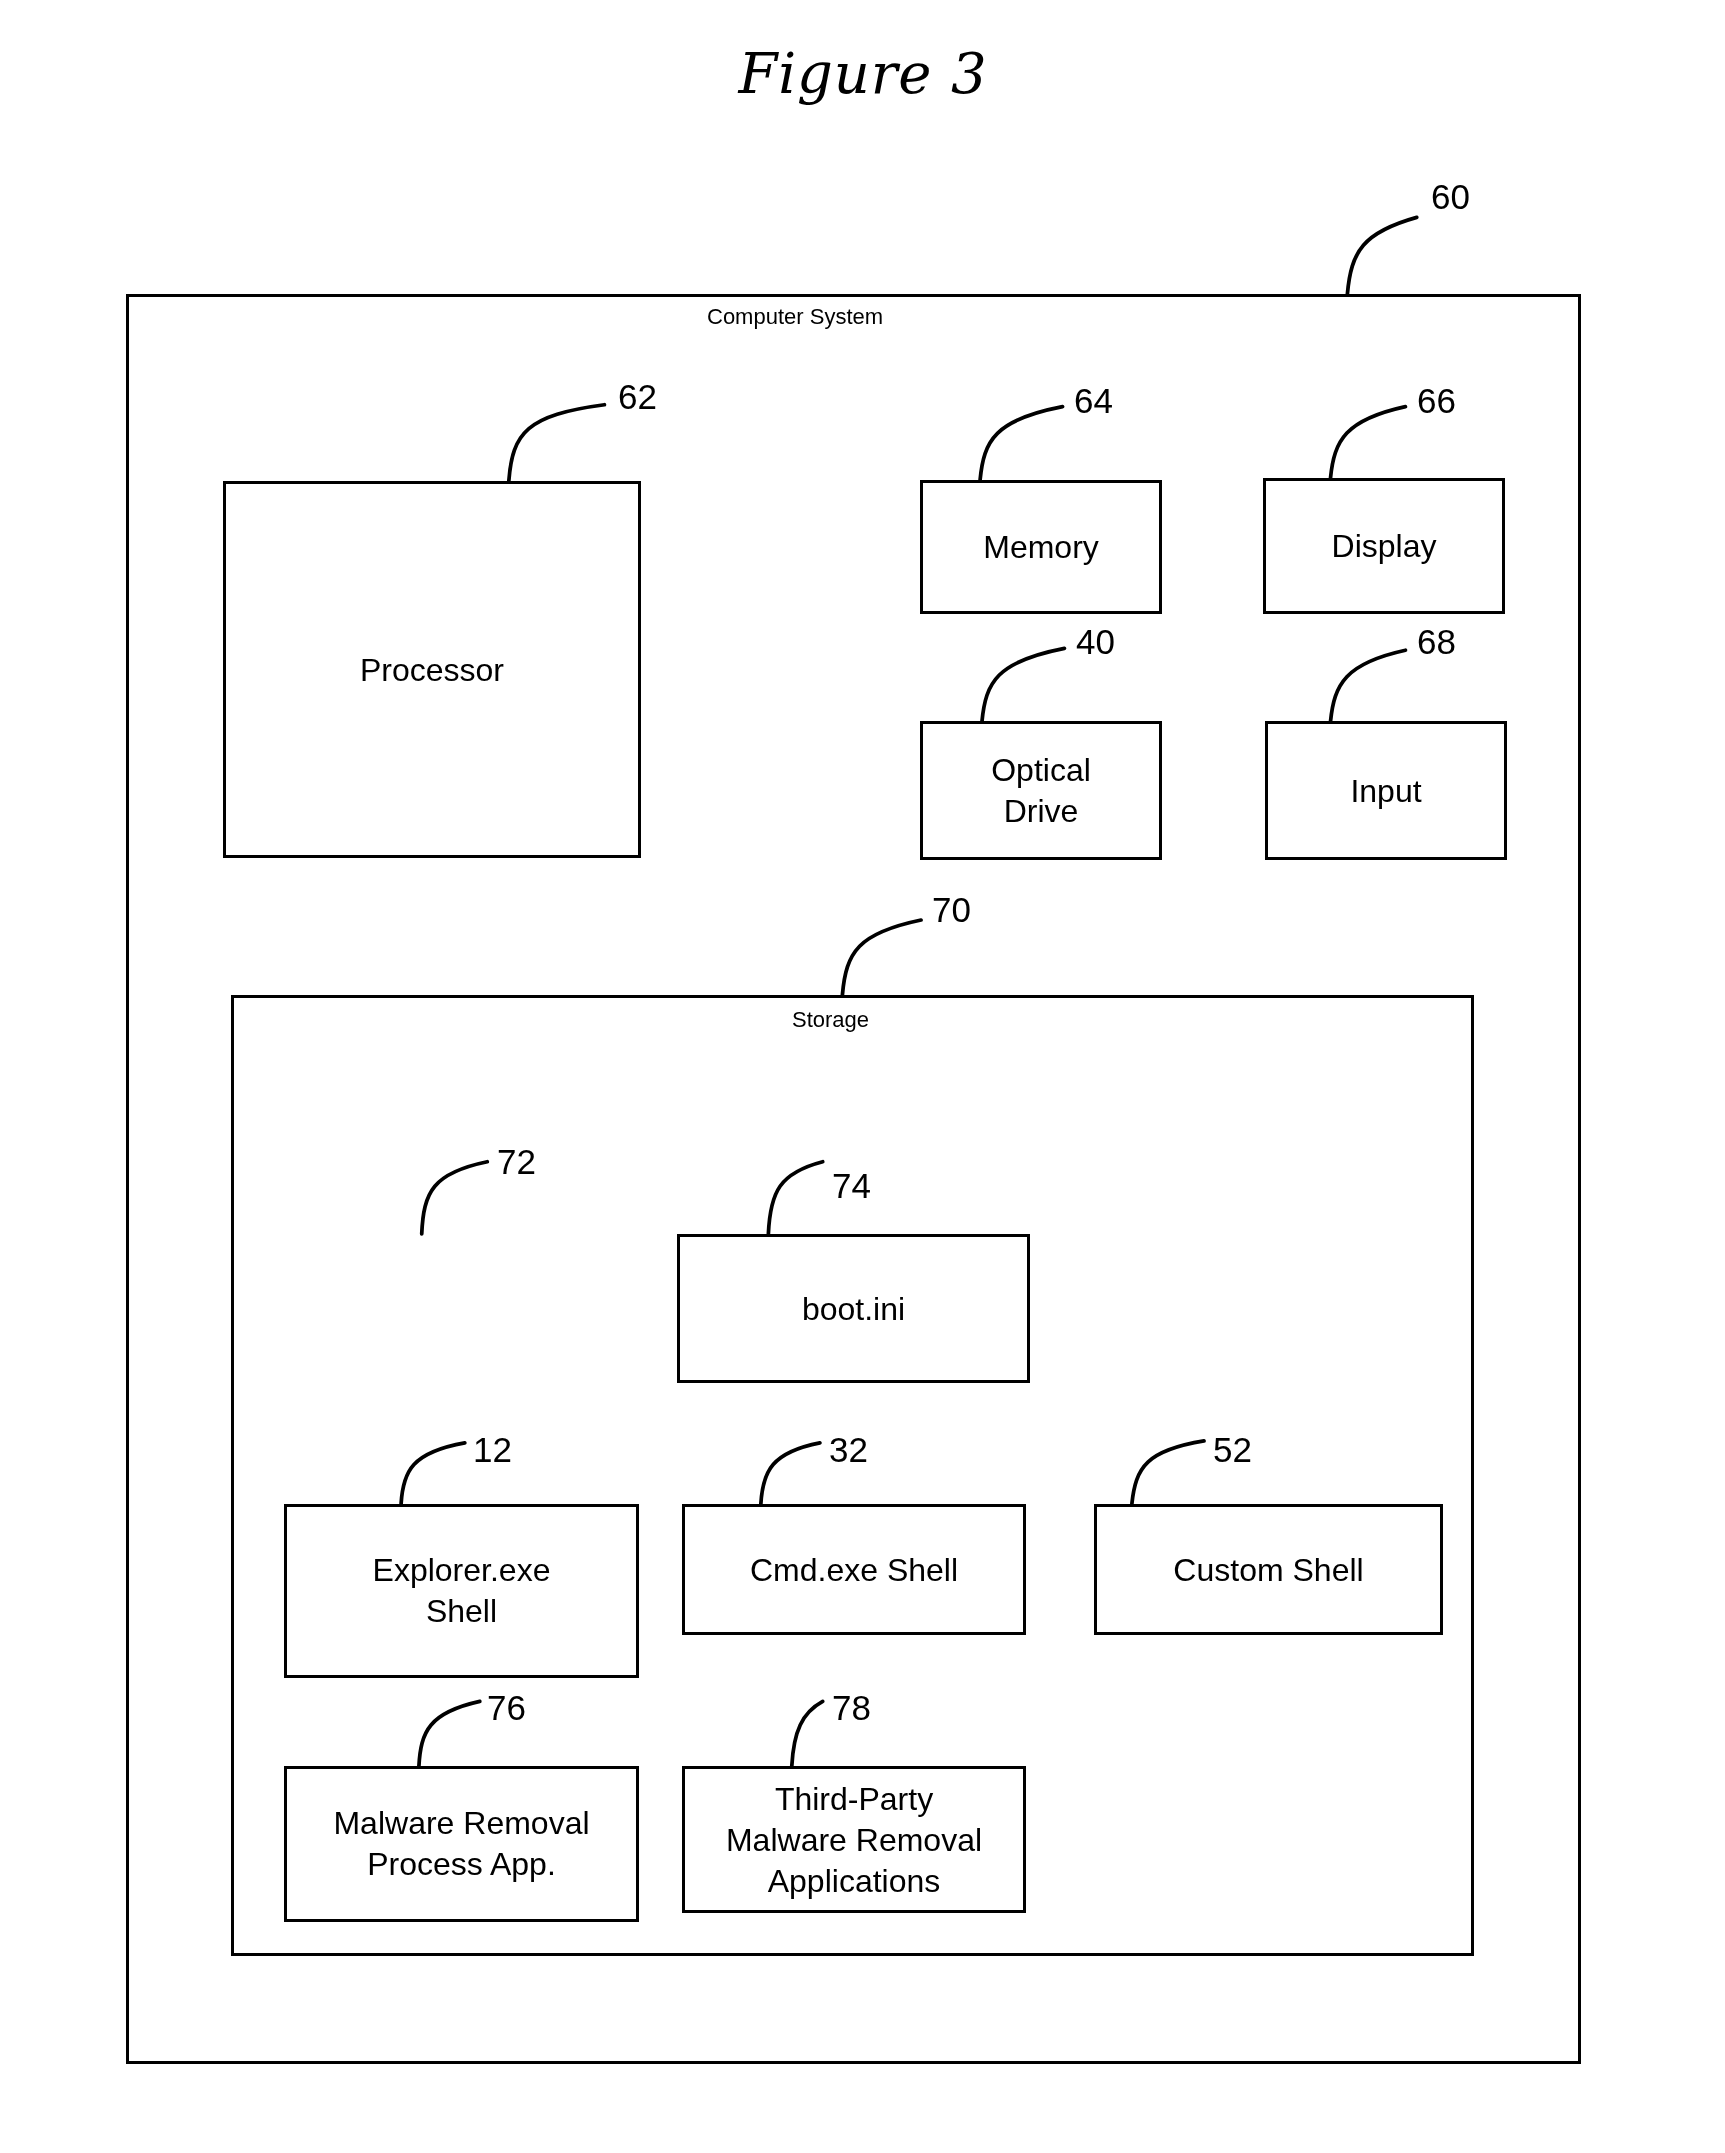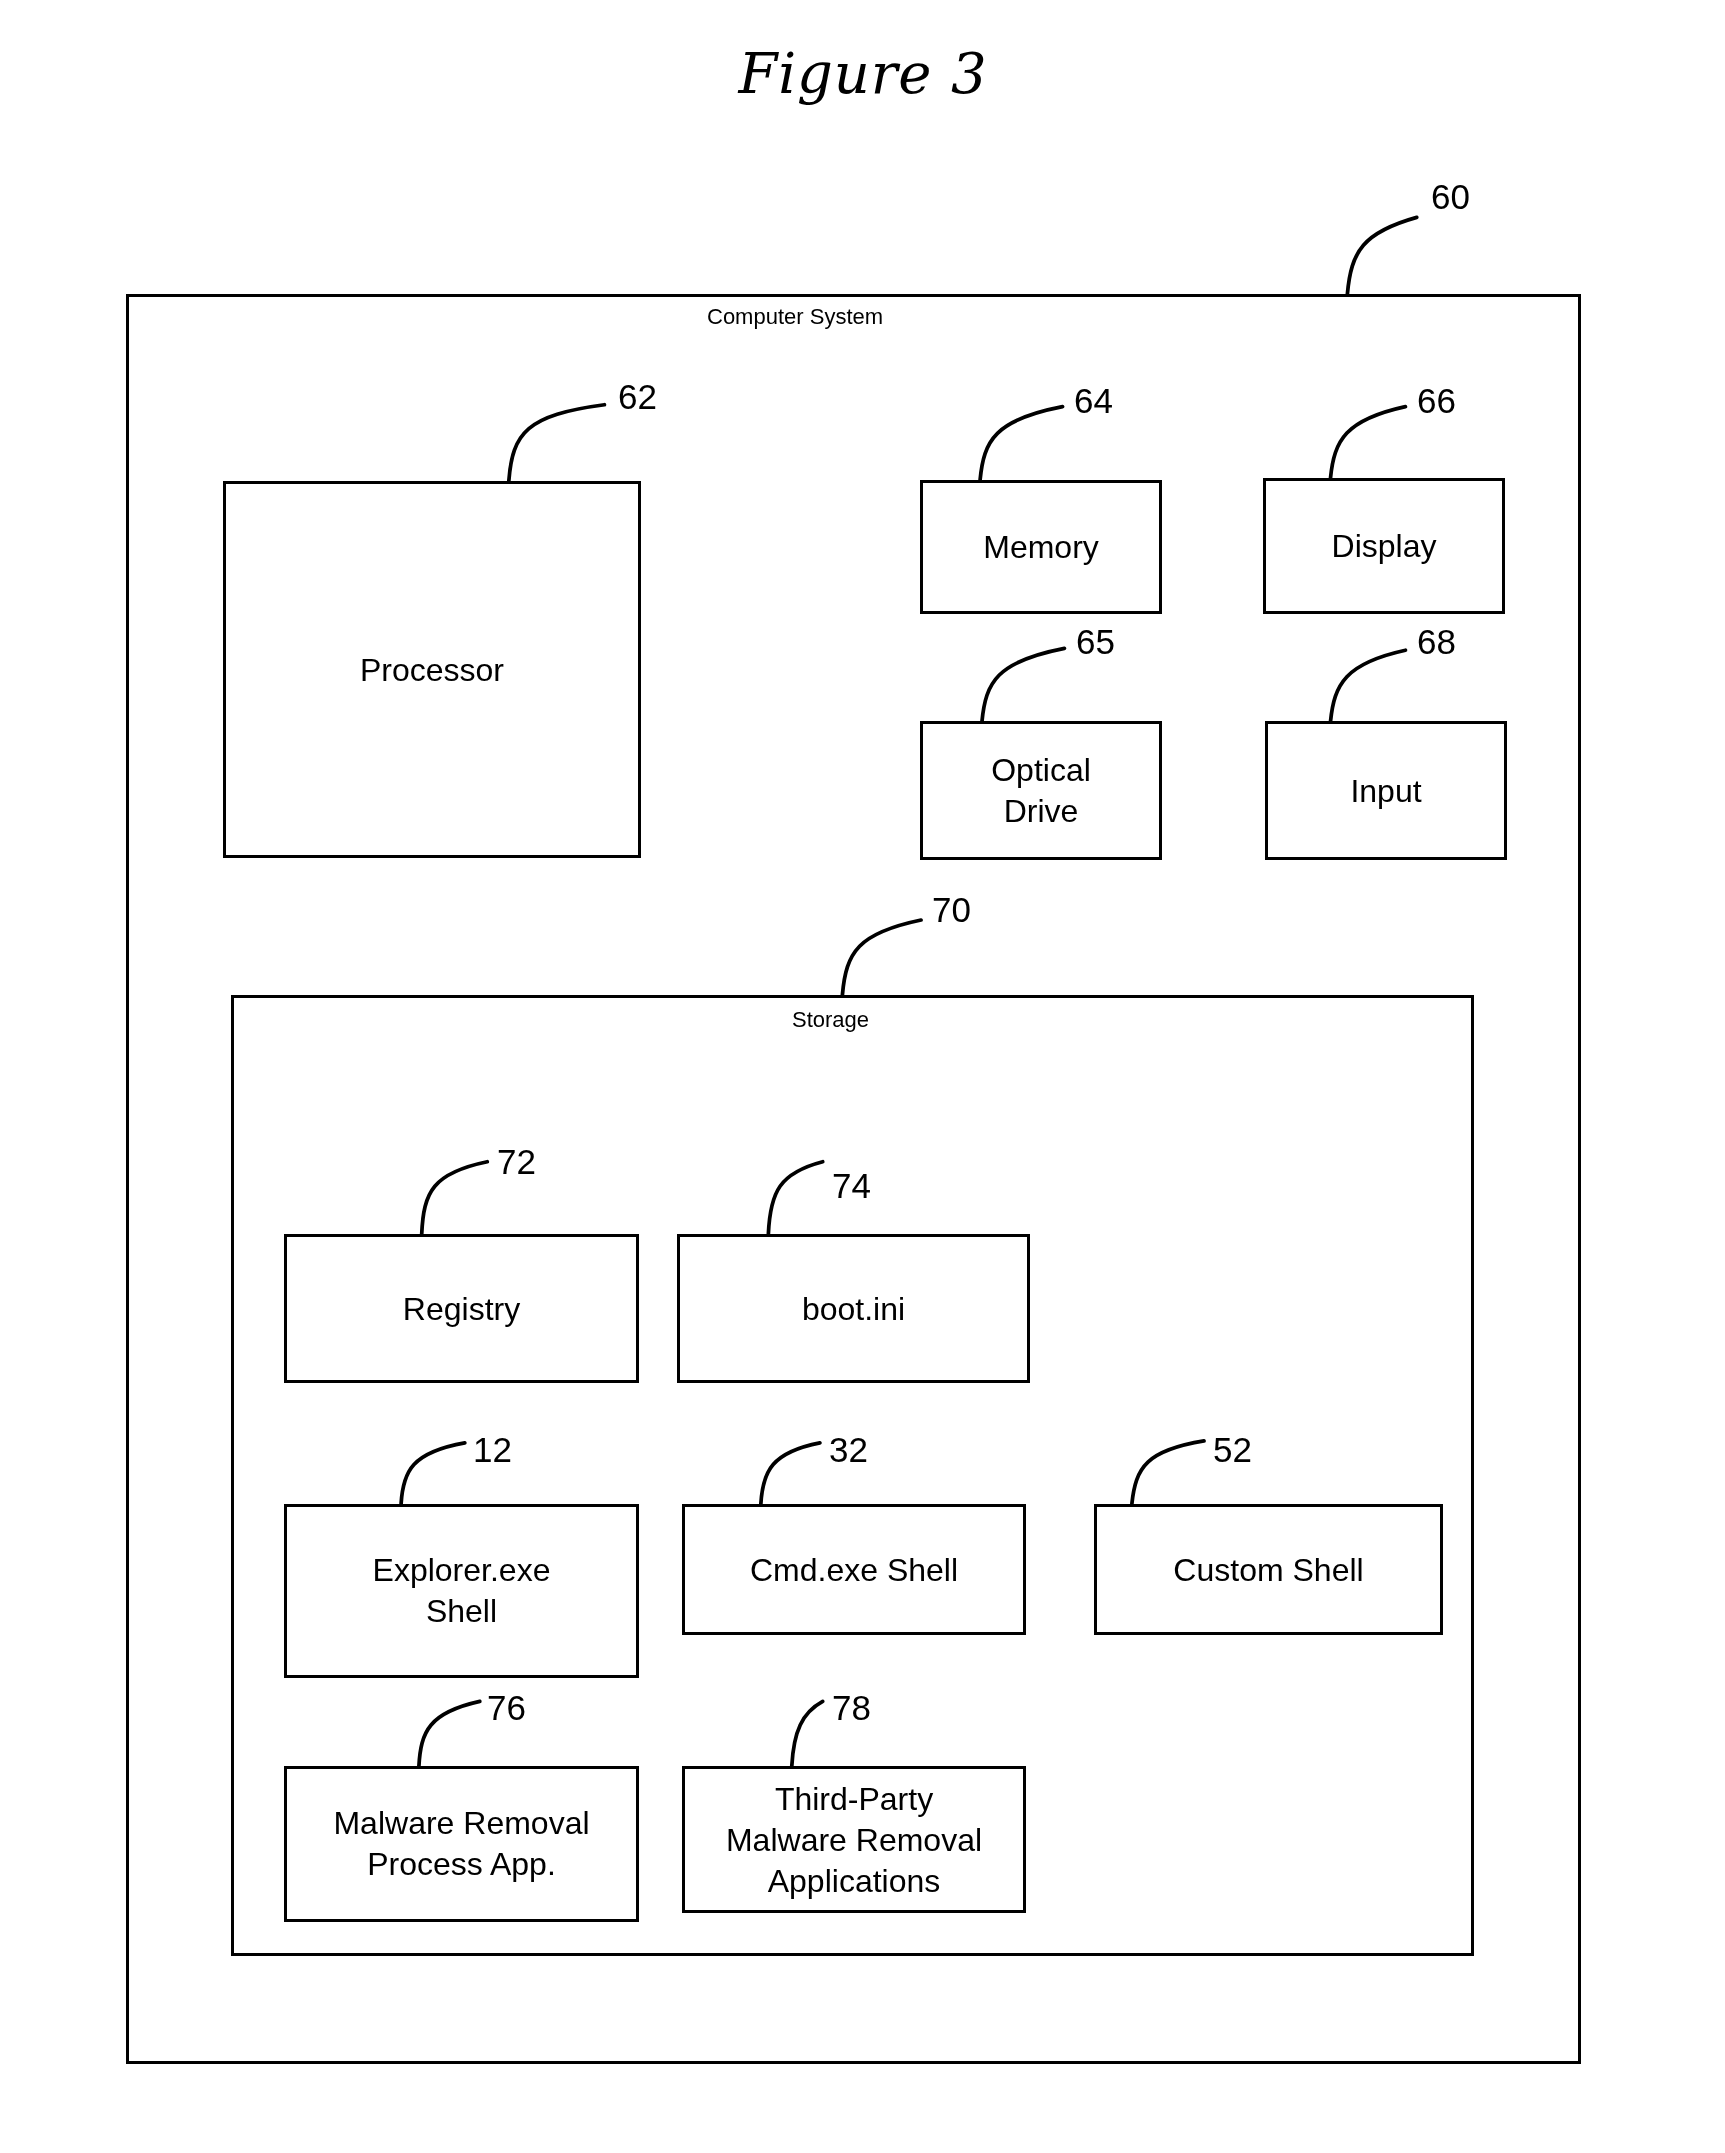--- a/index.html
+++ b/index.html
@@ -108,36 +108,33 @@
 
   <div class="box" style="left:1263px; top:478px; width:242px; height:136px;">
     <div class="box-label center">Display</div>
   </div>
   <div class="ref-num" style="left:1417px; top:375px;">66</div>
 
   <div class="box" style="left:920px; top:721px; width:242px; height:139px;">
     <div class="box-label center">Optical
 Drive</div>
   </div>
-  <div class="ref-num" style="left:1076px; top:616px;">65</div>
+  <div class="ref-num" style="left:1076px; top:616px;">40</div>
 
   <div class="box" style="left:1265px; top:721px; width:242px; height:139px;">
     <div class="box-label center">Input</div>
   </div>
   <div class="ref-num" style="left:1417px; top:616px;">68</div>
 
   <div class="box" id="storage-box" style="left:231px; top:995px; width:1243px; height:961px;"></div>
 
   <div class="container-title" id="storage-title" style="left:792px; top:1001px;">Storage</div>
 
   <div class="ref-num" style="left:932px; top:884px;">70</div>
 
-  <div class="box" style="left:284px; top:1234px; width:355px; height:149px;">
-    <div class="box-label center">Registry</div>
-  </div>
   <div class="ref-num" style="left:497px; top:1136px;">72</div>
 
   <div class="box" style="left:677px; top:1234px; width:353px; height:149px;">
     <div class="box-label center">boot.ini</div>
   </div>
   <div class="ref-num" style="left:832px; top:1160px;">74</div>
 
   <div class="box" style="left:284px; top:1504px; width:355px; height:174px;">
     <div class="box-label center">Explorer.exe
 Shell</div>

